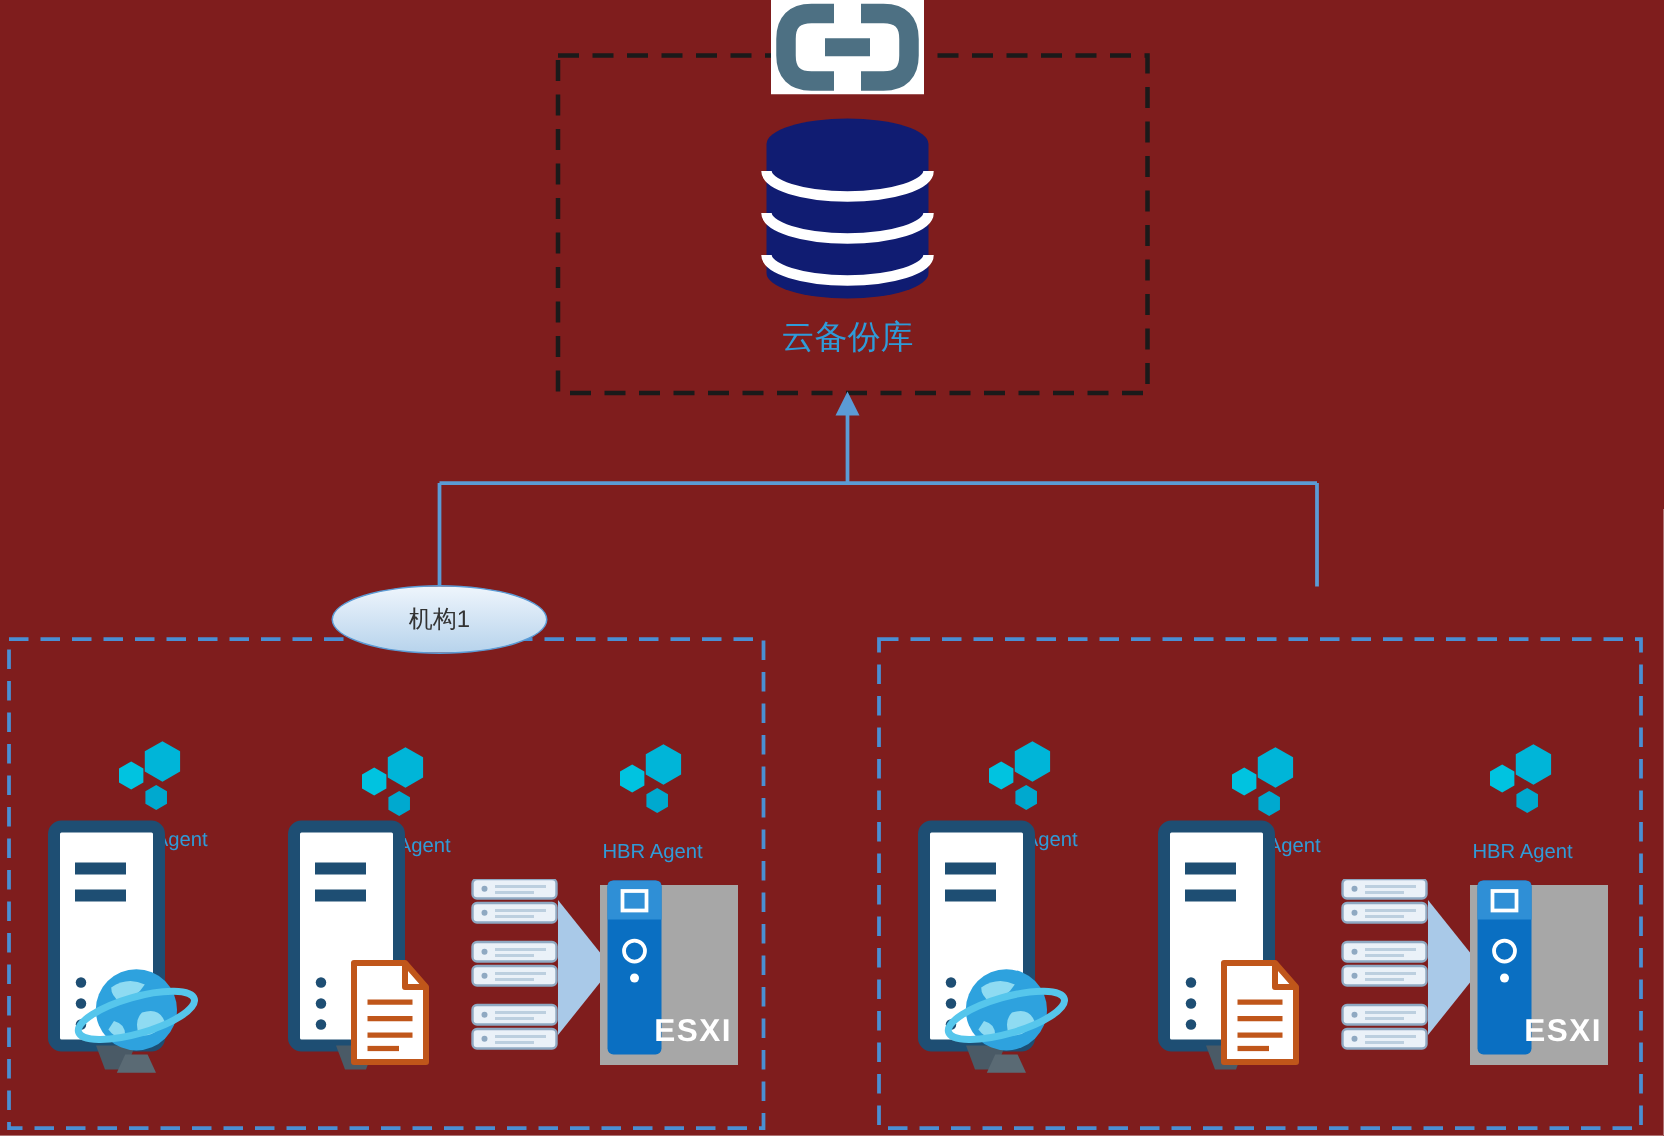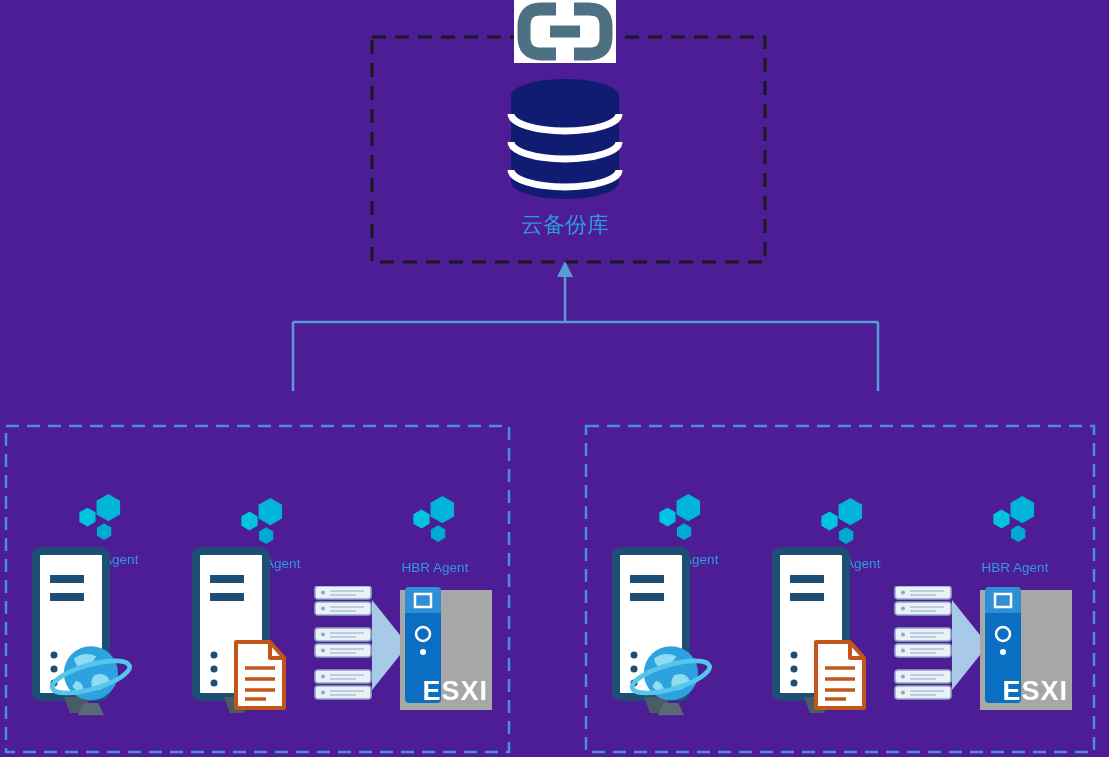--- a/index.html
+++ b/index.html
@@ -1,25 +1,25 @@
 <!DOCTYPE html>
 <html><head>
 <meta charset="utf-8">
 <style>
   * { box-sizing: border-box; }
   body { margin: 0; background: #ffffff; font-family: "Liberation Sans", sans-serif; }
-  .canvas { position: relative; width: 1109px; height: 757px; background: #4c1d95; overflow: hidden; }
+  .canvas { position: relative; width: 1109px; height: 757px; background: #7f1d1d; overflow: hidden; }
   .abs { position: absolute; }
   .vault-label { left: 465px; top: 210px; width: 200px; text-align: center; font-size: 22px; color: #2f9bd8; }
   .org-ellipse { width: 144px; height: 46px; border-radius: 50%; border: 1.5px solid #5b9bd5;
                  background: linear-gradient(#eef5fc, #b7d3ec); display: flex; align-items: center;
                  justify-content: center; font-size: 16px; color: #333333; }
   .agent-label { width: 110px; text-align: center; font-size: 13.5px; color: #2f9bd8; }
   .esxi-bg { width: 92px; height: 120px; background: #a7a7a7; }
-  .esxi-label { width: 88px; text-align: right; font-size: 27px; font-weight: bold; color: #ffffff; letter-spacing: 1px; }
+  .esxi-label { width: 88px; text-align: right; font-size: 21px; font-weight: bold; color: #ffffff; letter-spacing: 1px; }
 </style>
 </head>
 <body>
 
 <div class="canvas">
 
   <svg width="0" height="0" style="position:absolute">
     <defs>
       <symbol id="sym-hex" viewBox="0 0 48 48">
         <polygon points="31,2 42.3,8.5 42.3,21.5 31,28 19.7,21.5 19.7,8.5" fill="#00b5d8"></polygon>
@@ -114,20 +114,23 @@
   </svg>
 
   <svg class="abs" style="left:514px;top:0;width:102px;height:63px">
       <use href="#sym-link"></use>
     </svg>
   <svg class="abs" style="left:507px;top:76px;width:116px;height:126px">
       <use href="#sym-db"></use>
     </svg>
   <div class="abs vault-label">云备份库</div>
 
+  <div class="abs org-ellipse" style="left:221px;top:390px">
+    <span>机构1</span>
+  </div>
 
   <svg class="abs" style="left:76px;top:492px;width:50px;height:50px">
       <use href="#sym-hex"></use>
     </svg>
   <div class="abs agent-label" style="left:50px;top:552px">HBR Agent</div>
   <svg class="abs" style="left:28px;top:545px;width:86px;height:175px">
       <use href="#sym-tower"></use>
     </svg>
   <svg class="abs" style="left:48px;top:634px;width:84px;height:84px">
       <use href="#sym-globe"></use>

